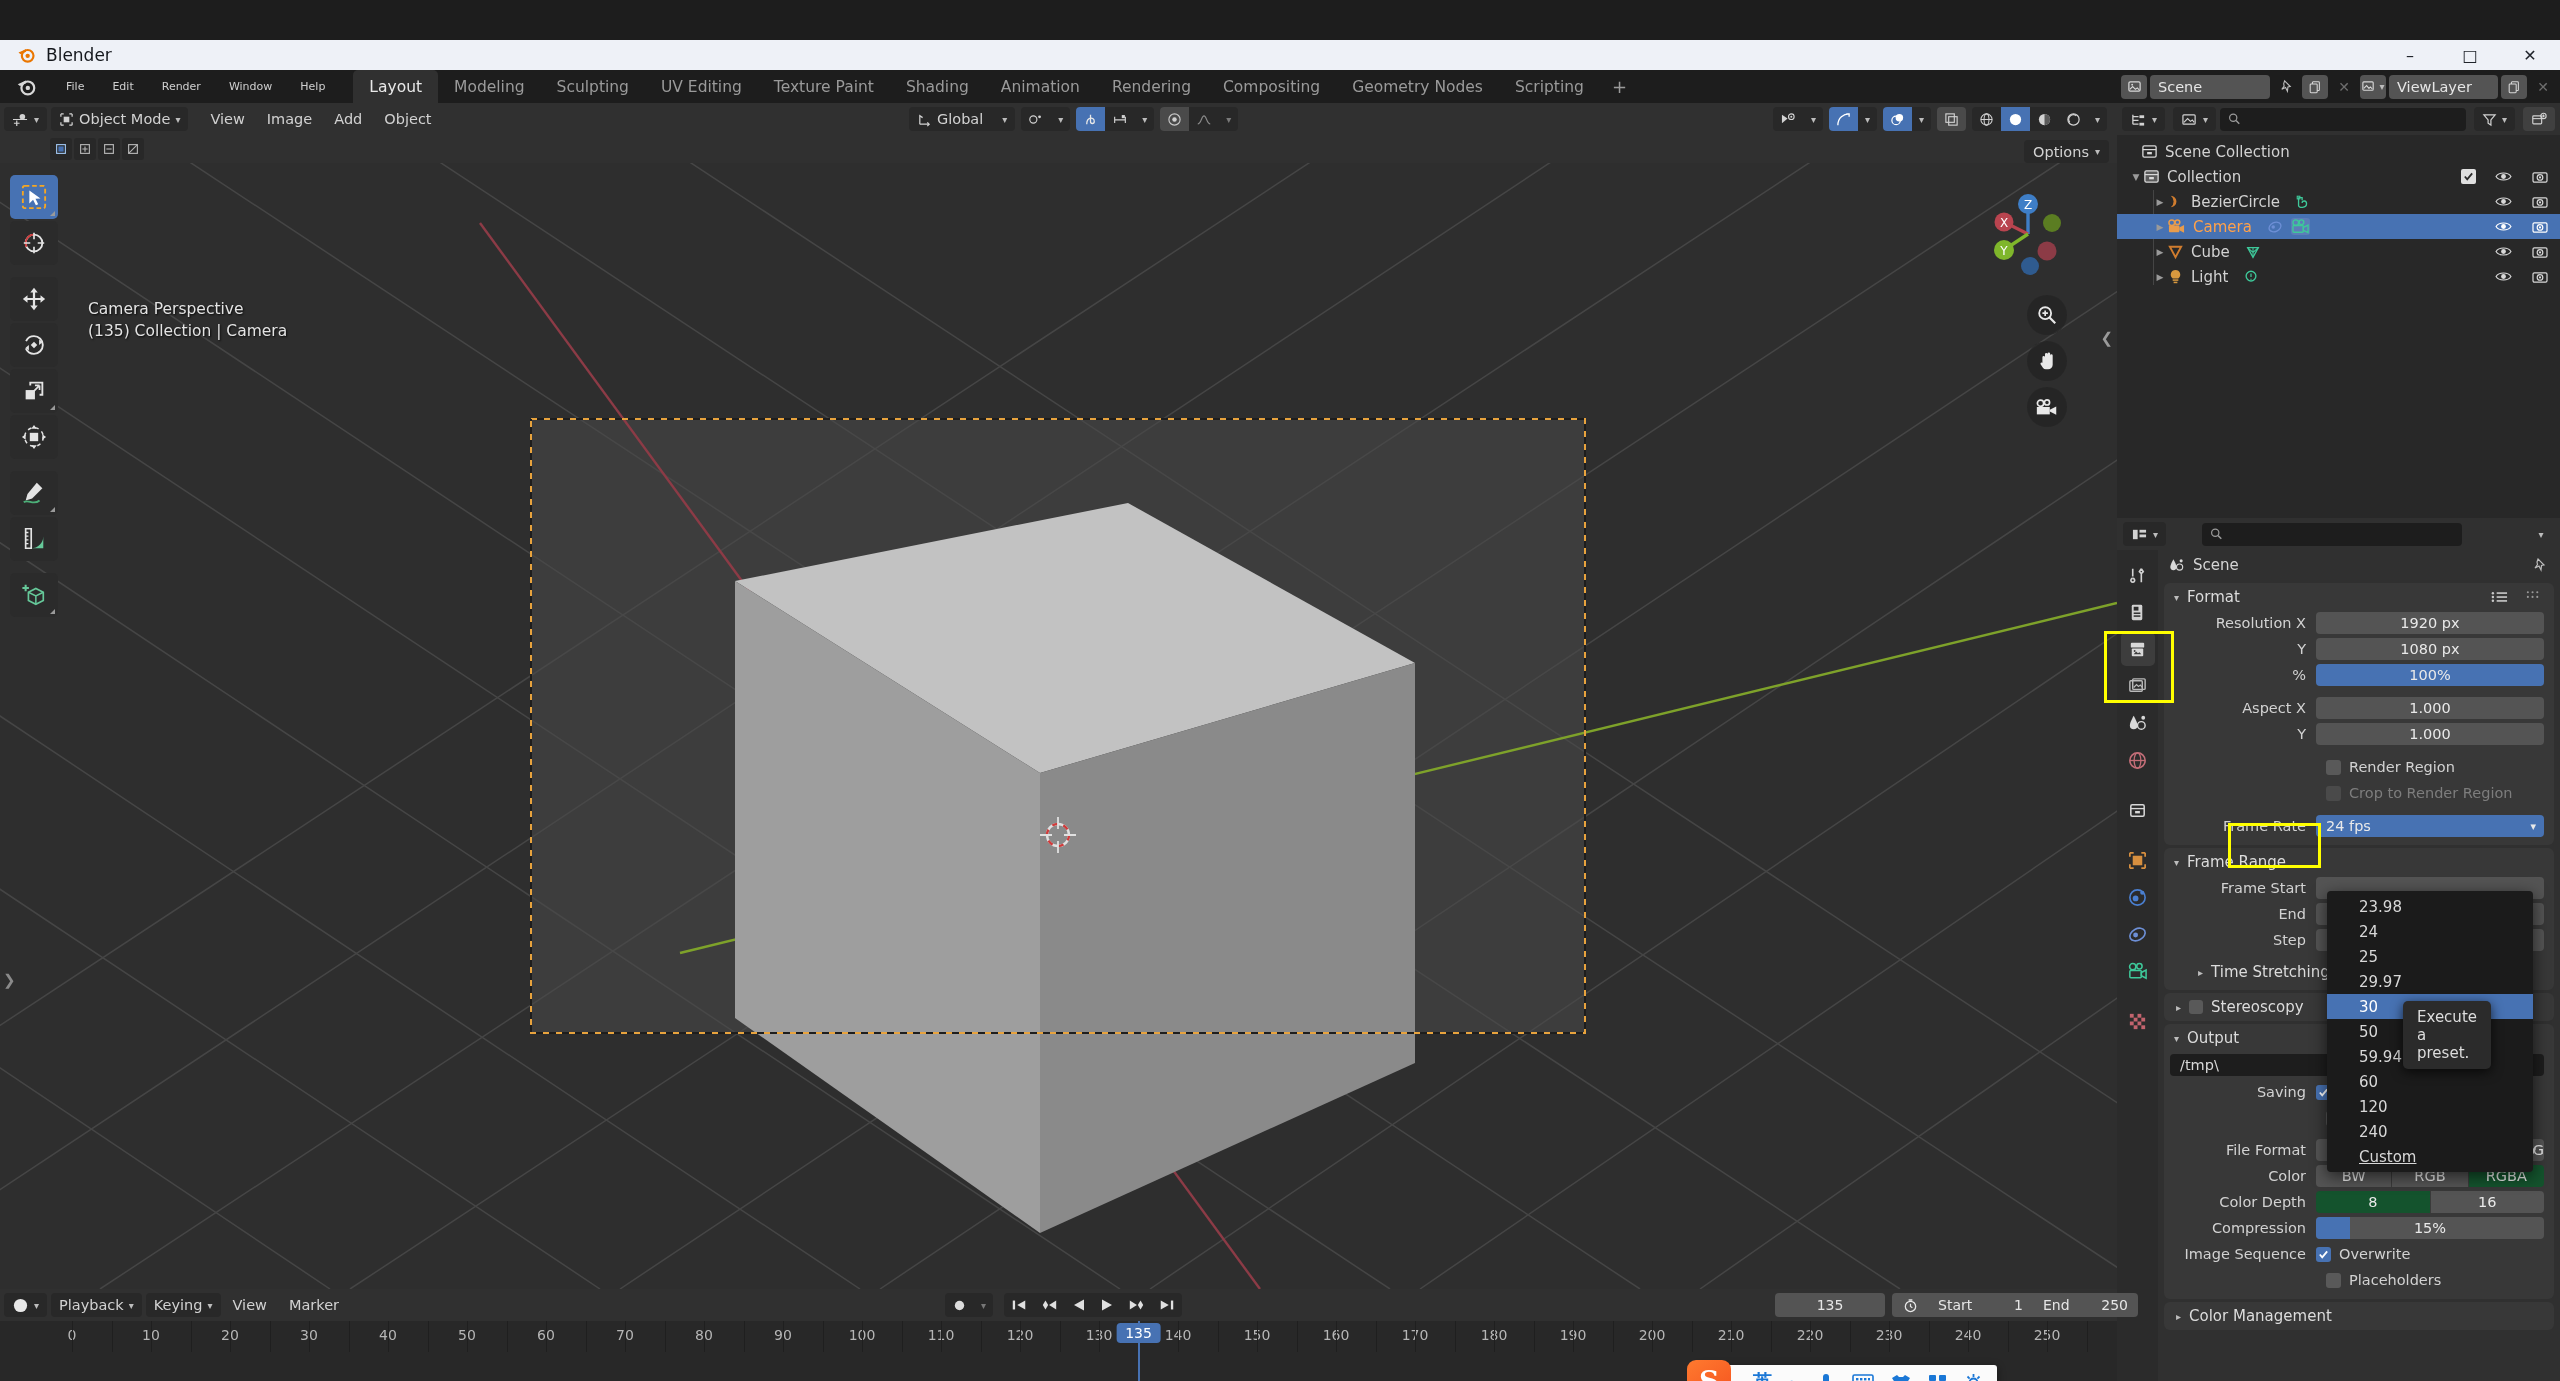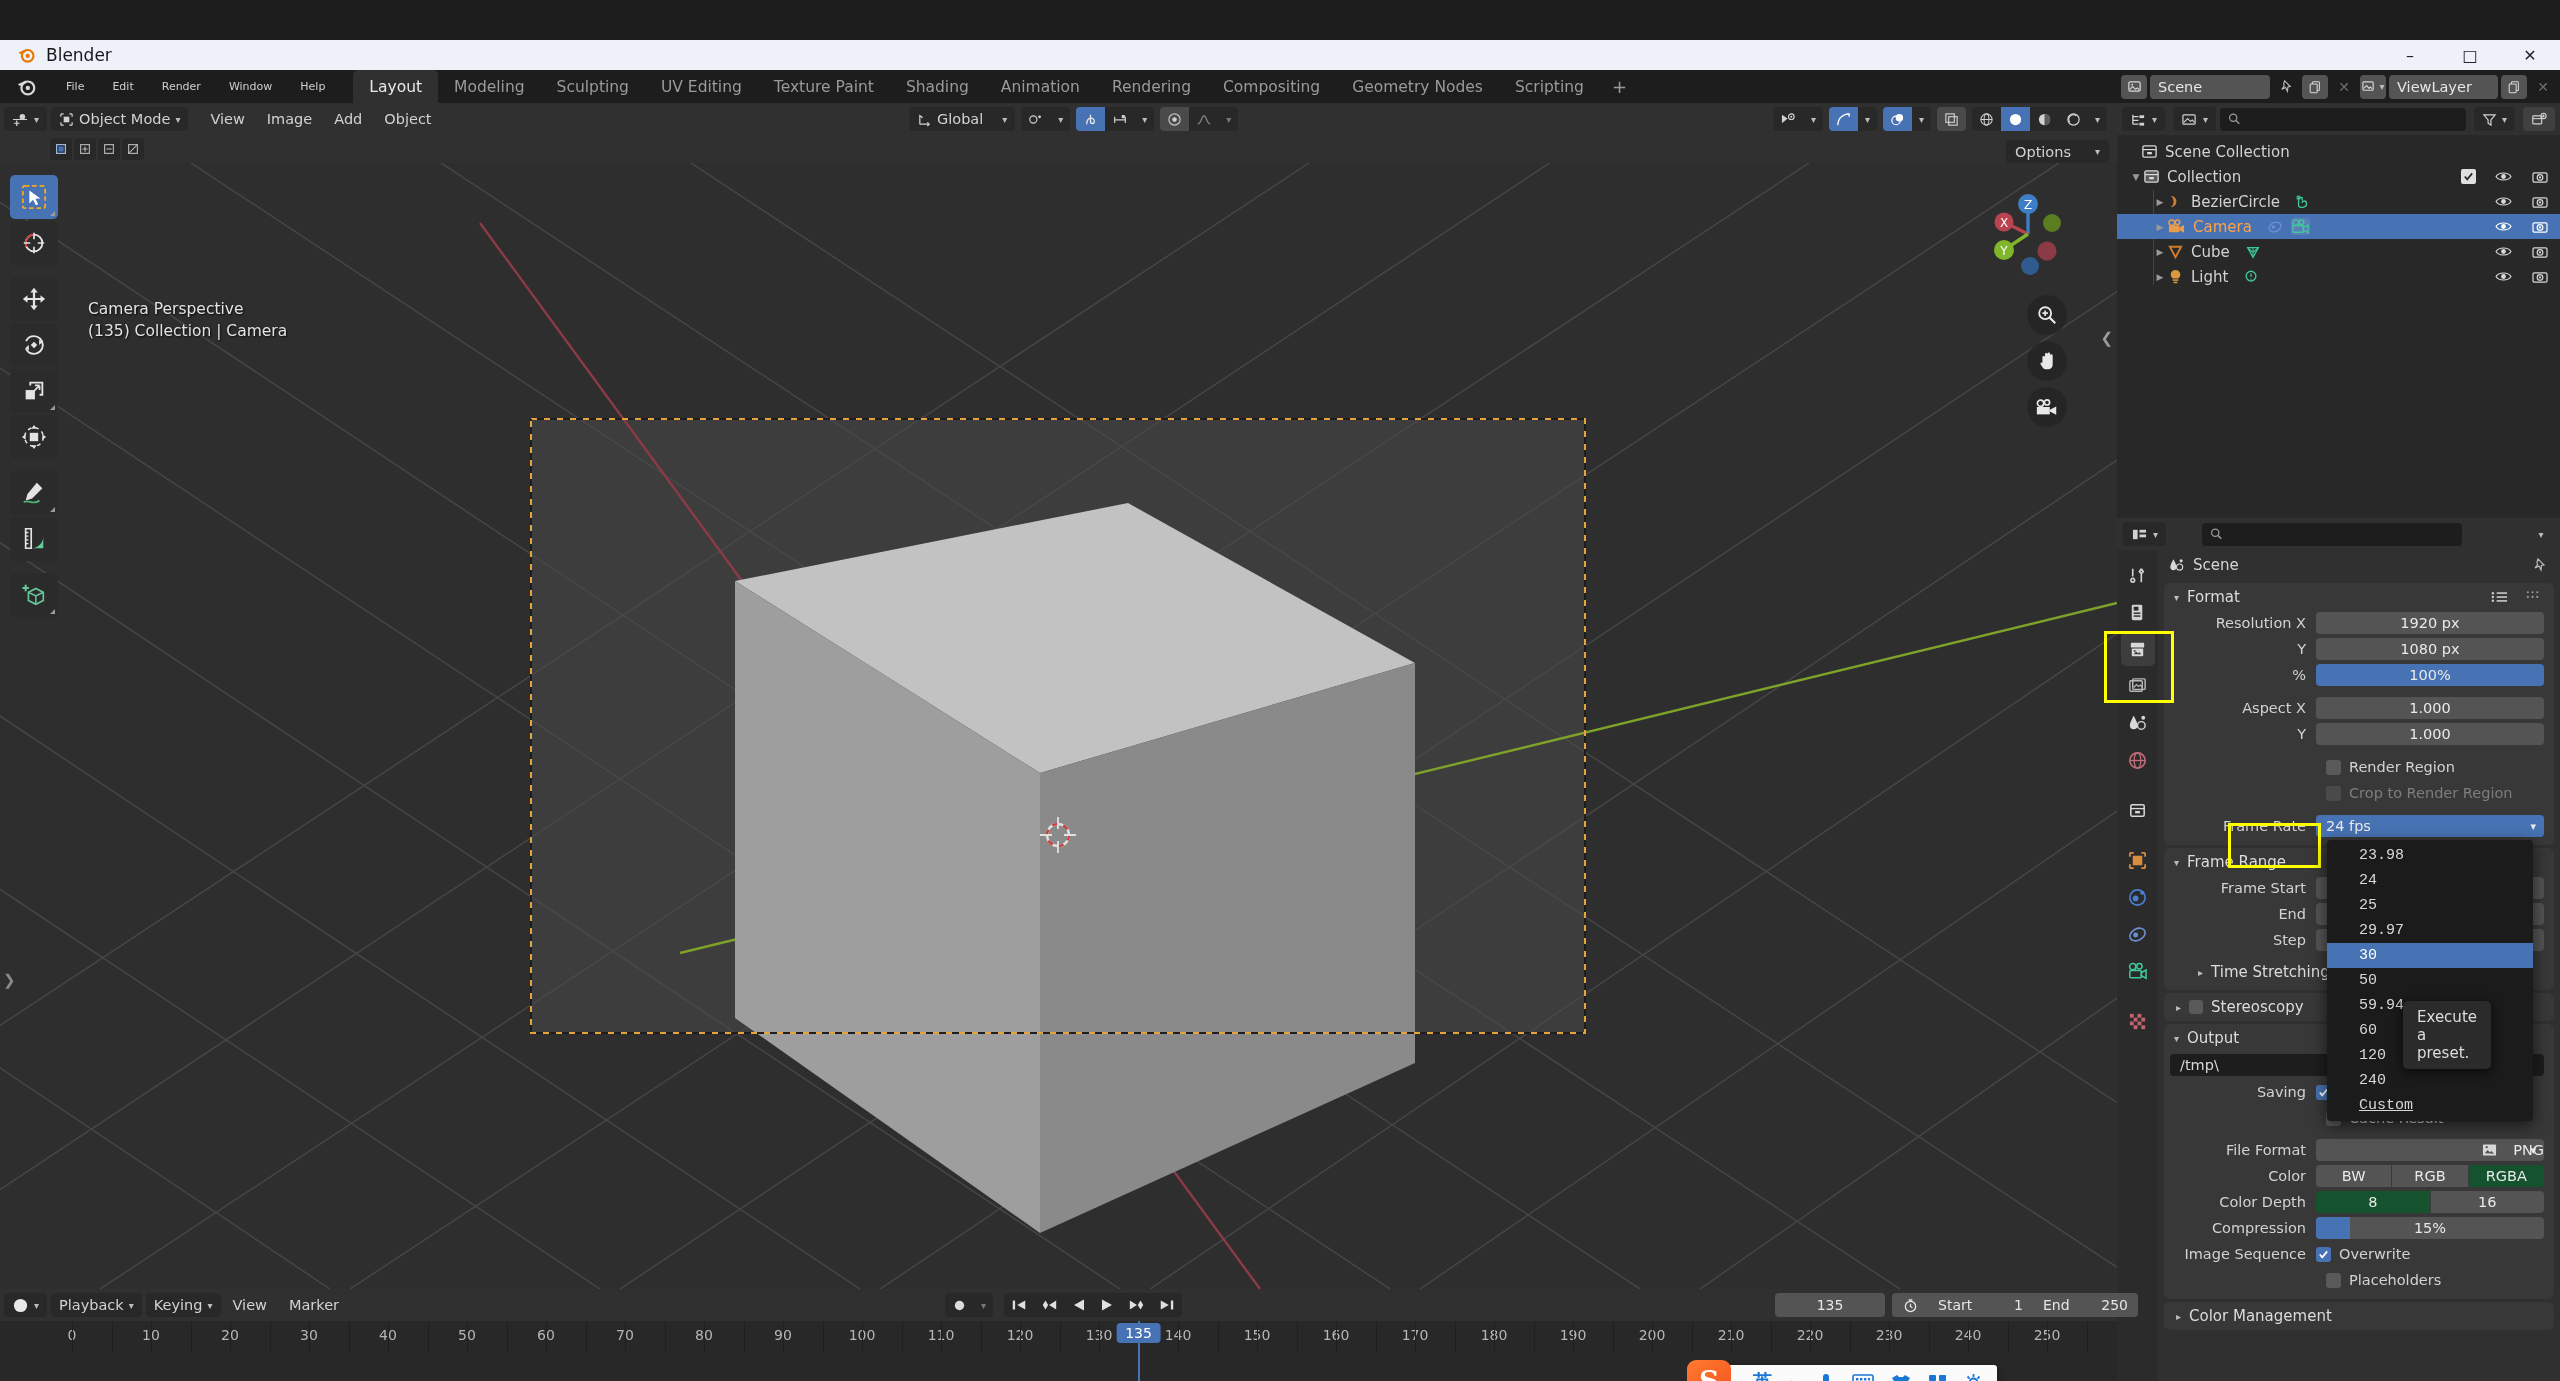--- a/index.html
+++ b/index.html
@@ -47,21 +47,21 @@
   }
   .hbtn {
     display: flex; align-items: center; gap: 5px; height: 24px;
     background: #282828; border-radius: 4px; padding: 0 8px; color: #d2d2d2; font-size: 14.5px;
     margin-left: 4px;
   }
   .hmenu { font-size: 14.5px; color: #d2d2d2; padding: 3px 10px; border-radius: 4px; margin-left: 2px;}
   .chev { font-size: 10px; color: #bcbcbc; }
   .opt-btn {
     position: absolute; right: 8px; top: 5px; height: 23px; display: flex; align-items: center;
-    gap: 24px; background: #282828; border-radius: 4px; padding: 0 9px; color: #d2d2d2; font-size: 14.5px;
+    gap: 6px; background: #282828; border-radius: 4px; padding: 0 9px; color: #d2d2d2; font-size: 14.5px;
   }
   .grp { display: flex; align-items: center; background: #282828; border-radius: 4px; height: 24px; margin-left: 6px; overflow: hidden;}
   .grp > div { height: 24px; display: flex; align-items: center; justify-content: center; padding: 0 7px; }
   .grp > div.on { background: #4772b3; }
 
   
   .vpheader2 {
     position: absolute; left: 0; top: 95px; width: 2117px; height: 28px;
     background: #303030; display: flex; align-items: center; padding-left: 50px;
   }
@@ -1363,21 +1363,21 @@
         <div class="tl-playhead-line" style="left: 1137.5px; top: 0px;"></div>
         <div class="tl-playhead-pill" style="left: 1138.5px; top: 2px;">135</div>
       </div>
     <div class="leftarrow" style="left:4px;top:1290px;position:absolute;color:#8a8a8a;font-size:15px">❯</div>
 
   </div>
 
   <div class="hl" style="left:2104px; top:591px; width:70px; height:72px;"></div>
   <div class="hl" style="left:2228px; top:783px; width:93px; height:45px;"></div>
 
-  <div class="dropdown-pop" id="ddPop" style="left:2327px; top:800px; width:206px;font-family:Liberation Mono, monospace;">
+  <div class="dropdown-pop" id="ddPop" style="left:2327px; top:851px; width:206px;">
     <div class="dd-item">23.98</div>
     <div class="dd-item">24</div>
     <div class="dd-item">25</div>
     <div class="dd-item">29.97</div>
     <div class="dd-item sel">30</div>
     <div class="dd-item">50</div>
     <div class="dd-item">59.94</div>
     <div class="dd-item">60</div>
     <div class="dd-item">120</div>
     <div class="dd-item">240</div>

